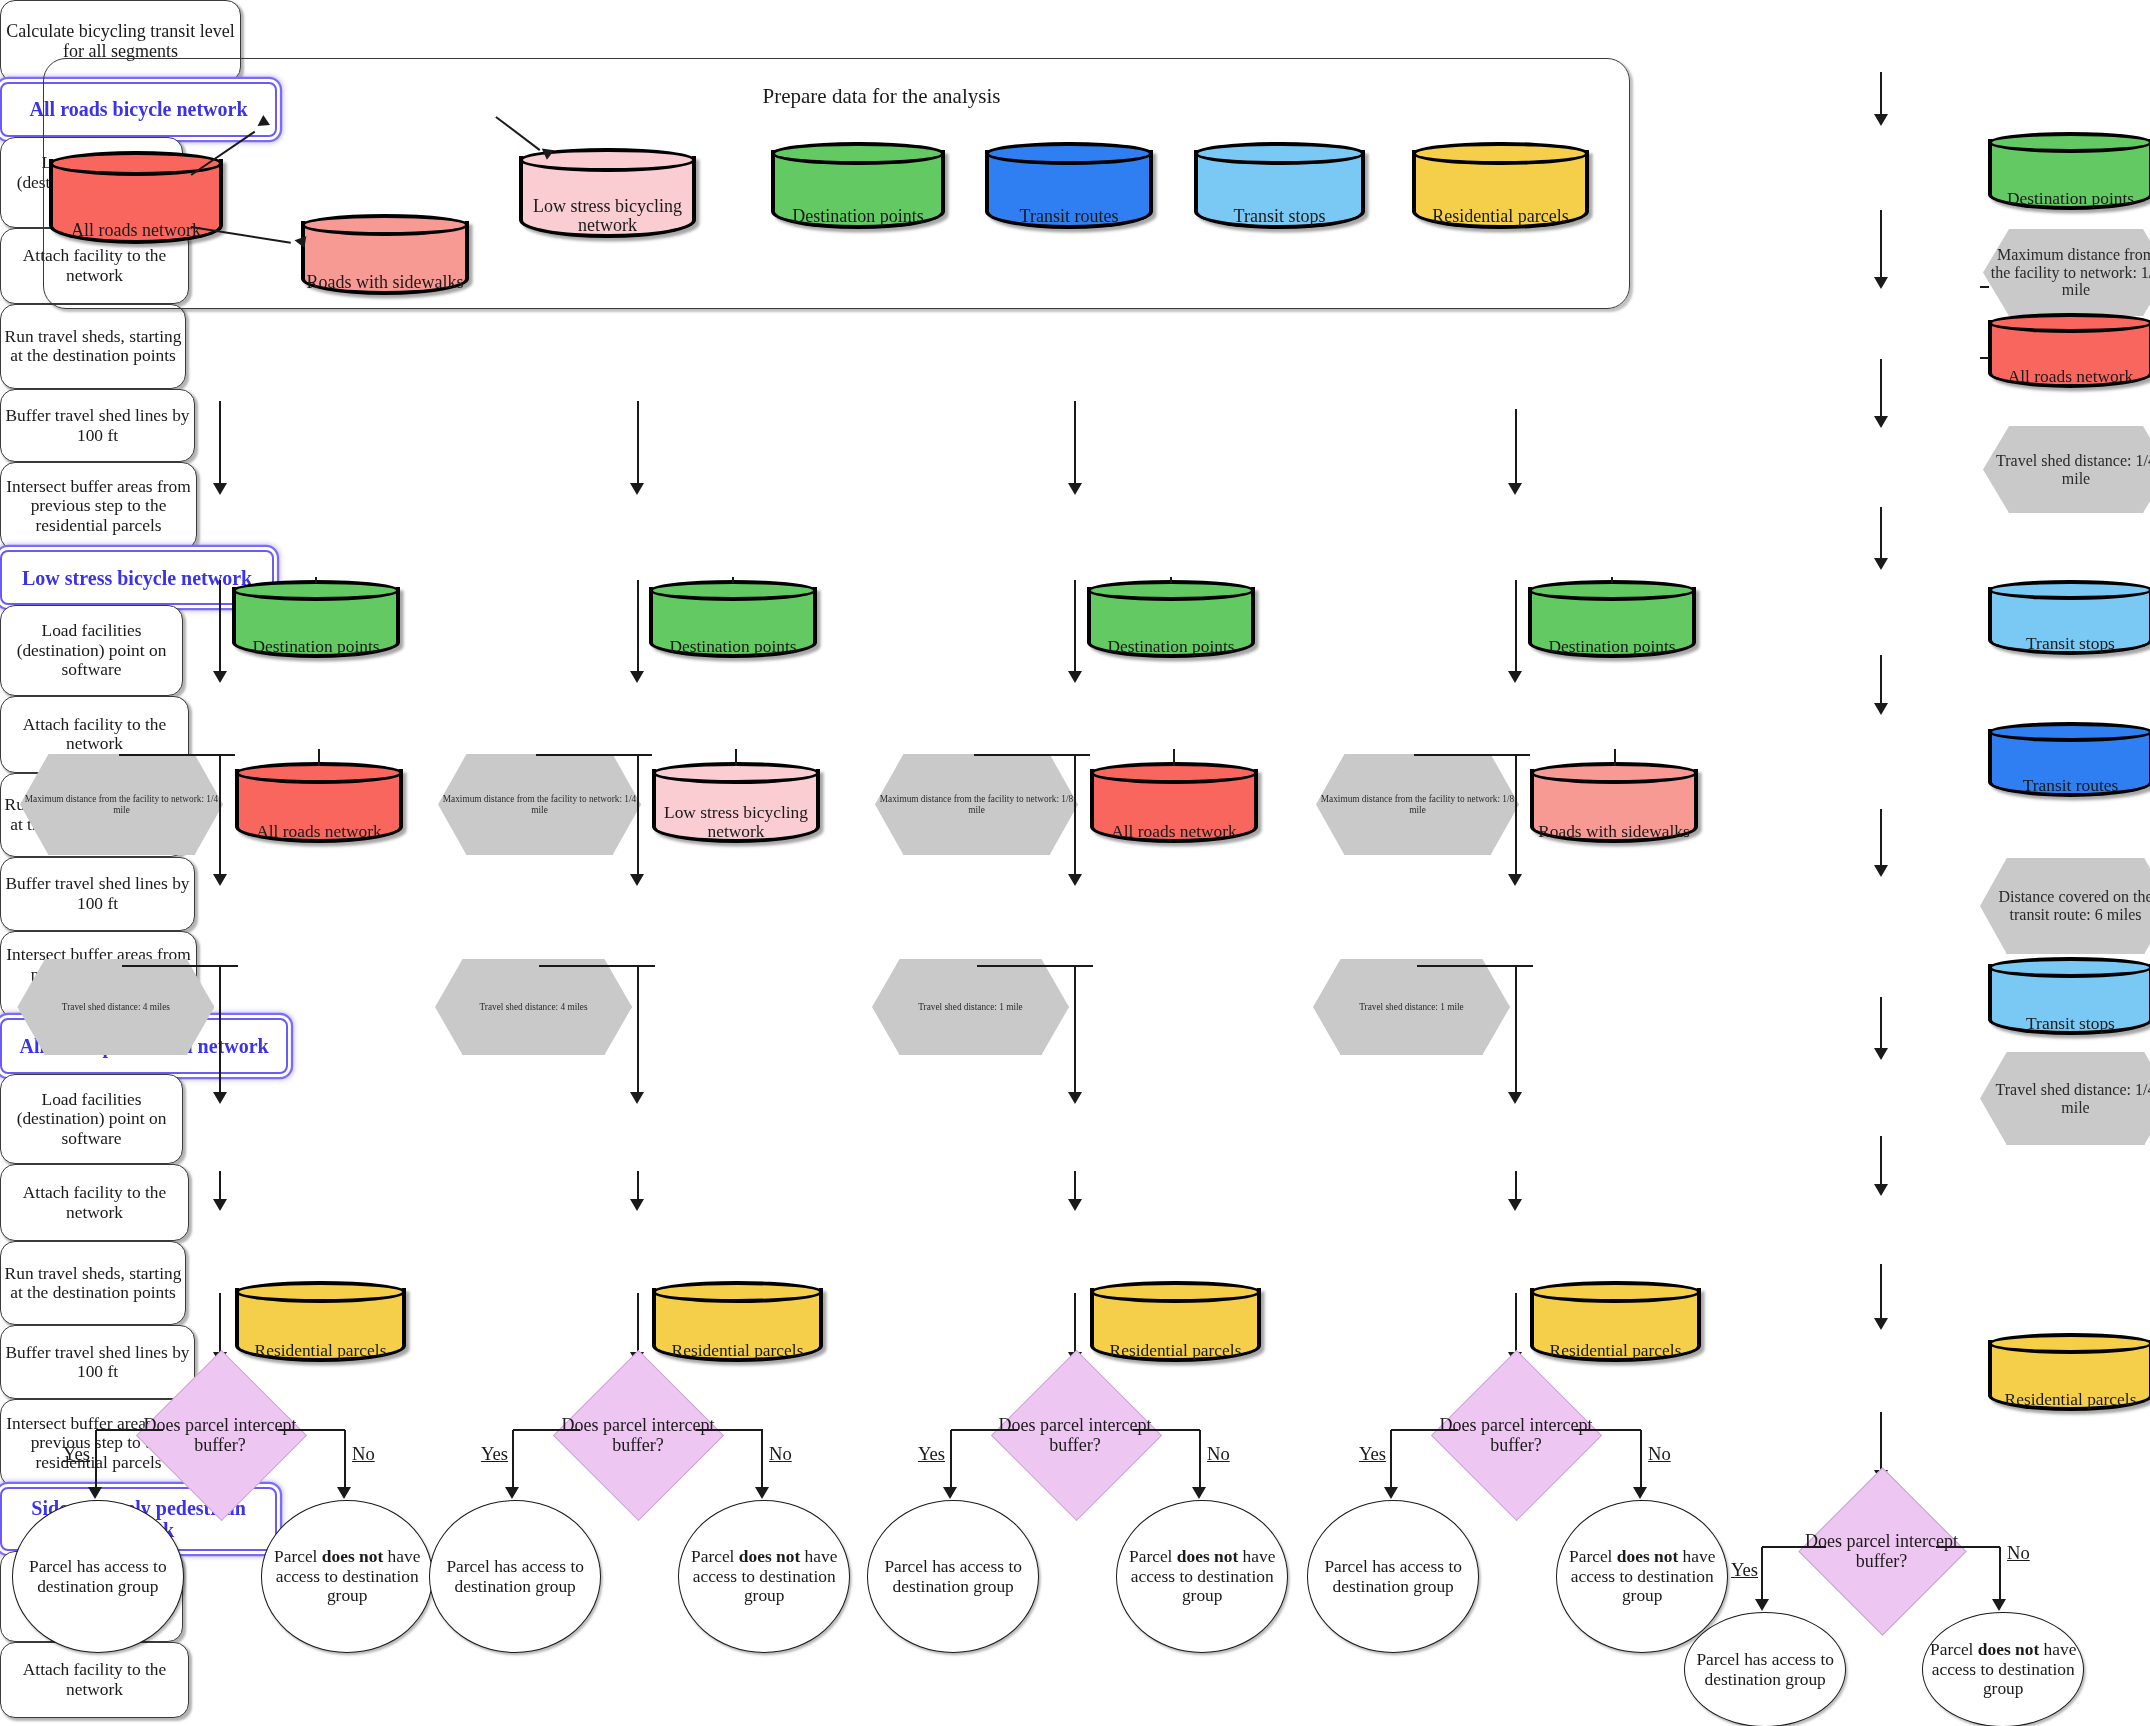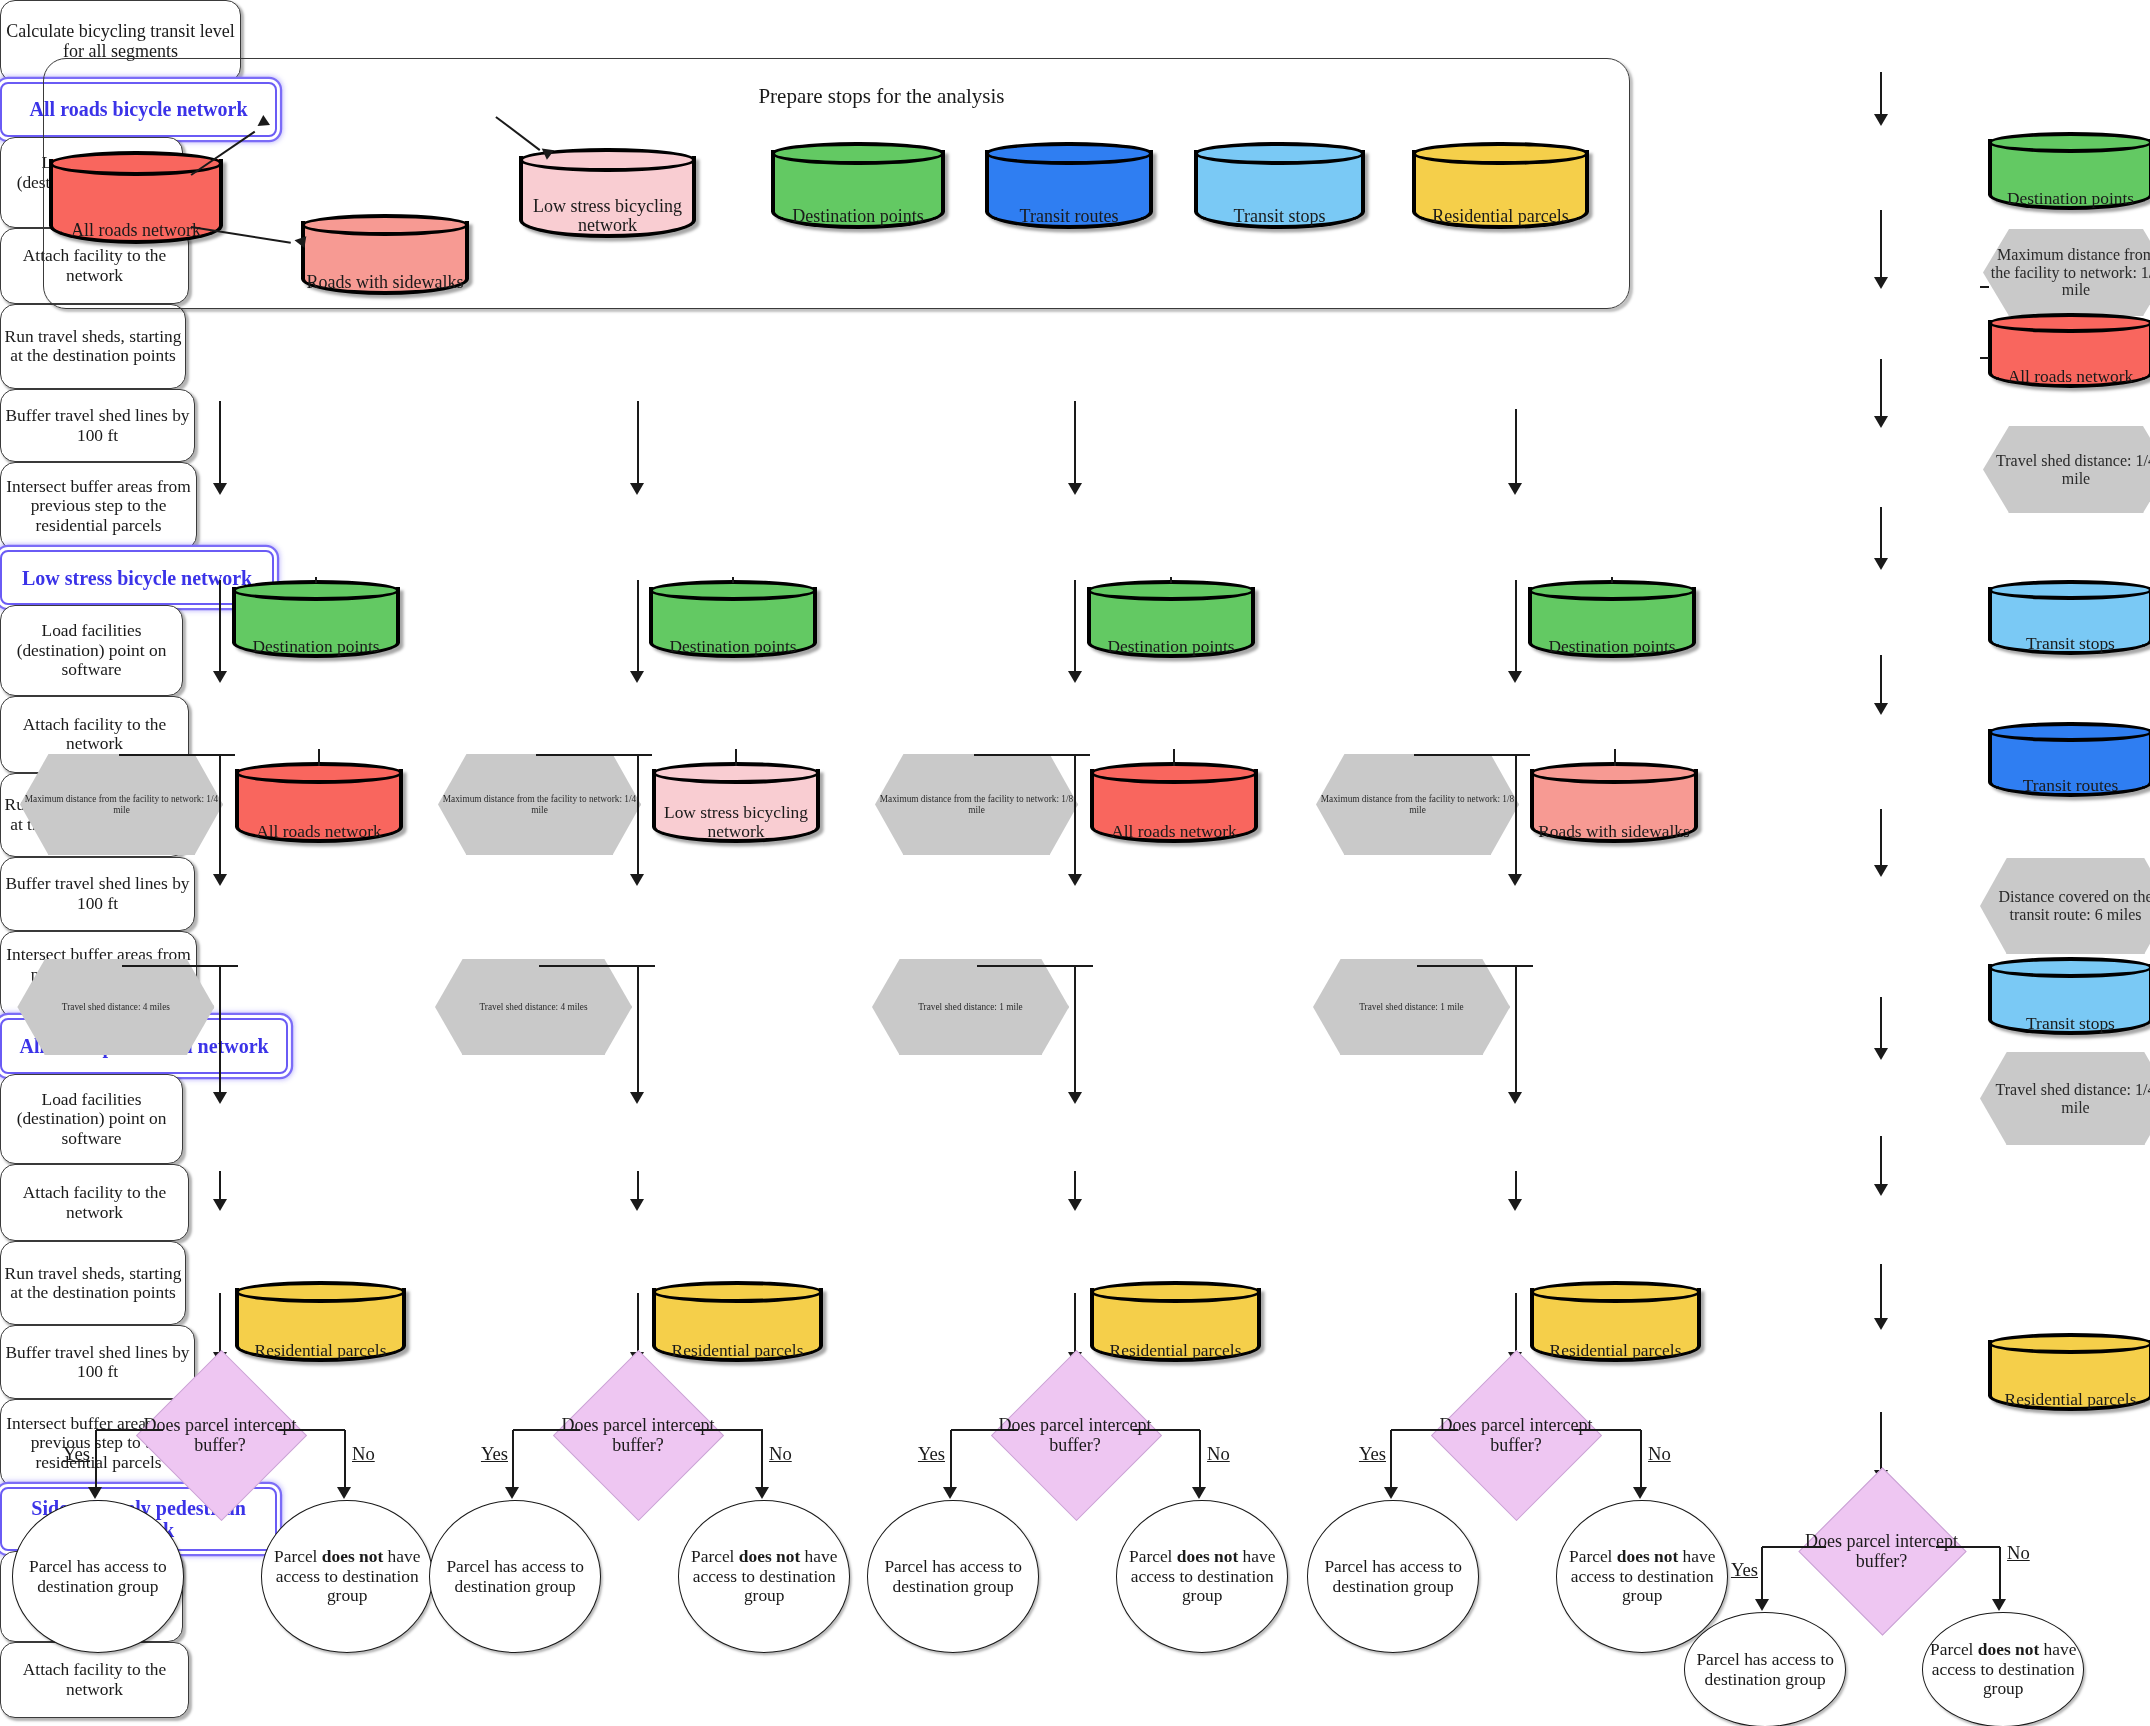--- a/index.html
+++ b/index.html
@@ -112,21 +112,21 @@
   .ylab{position:absolute;color:#1a1a1a;}
 
   .f28{font-size:16px;} .f30{font-size:17.4px;} .f31{font-size:18px;}
   .f32{font-size:18.6px;text-decoration:underline;} .f34{font-size:20px;} .f36{font-size:21px;}
 </style>
 </head>
 <body>
 
 <div id="canvas">
     <div class="frame" style="left:43px;top:58px;width:1585px;height:249px;"></div>
-    <div class="plaintext f36" style="left:725px;top:84px;width:313px;text-align:center;">Prepare stops for the analysis</div>
+    <div class="plaintext f36" style="left:725px;top:84px;width:313px;text-align:center;">Prepare data for the analysis</div>
     <div class="cyl" style="left:49px;top:151px;width:174px;height:93px;">
       <div class="body" style="background: rgb(249, 102, 94);"></div>
       <div class="top" style="background: rgb(249, 102, 94);"></div>
       <div class="lbl f31">All roads network</div>
     </div>
     <div class="proc f31" style="left:261px;top:87px;width:232px;height:75px;">Calculate bicycling transit level for all segments</div>
     <div class="cyl" style="left:301px;top:214px;width:168px;height:81px;">
       <div class="body" style="background: rgb(247, 154, 147);"></div>
       <div class="top" style="background: rgb(247, 154, 147);"></div>
       <div class="lbl f31">Roads with sidewalks</div>

